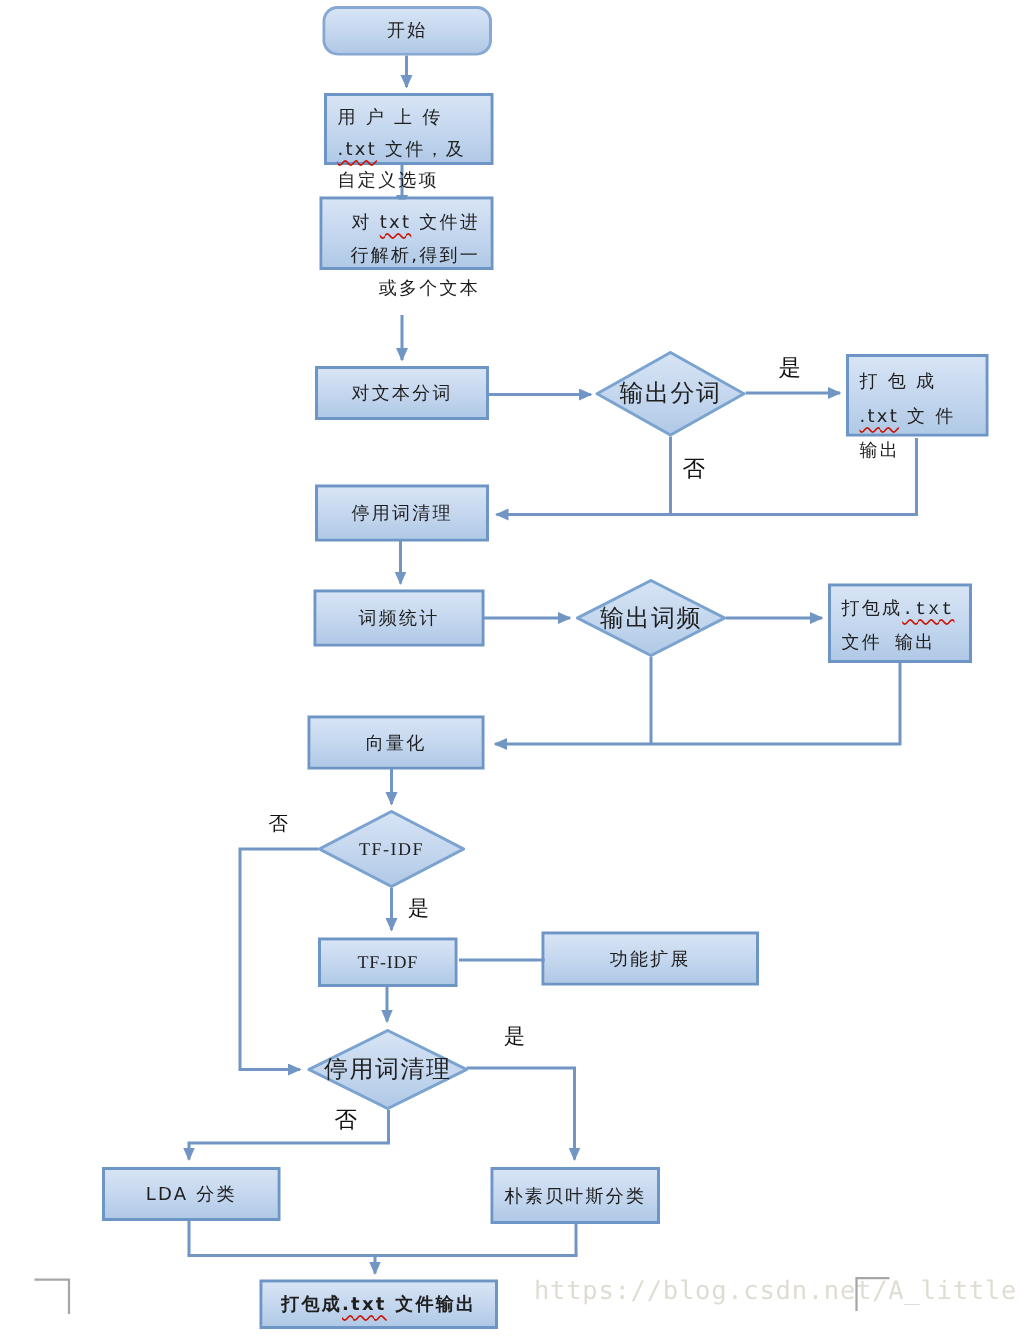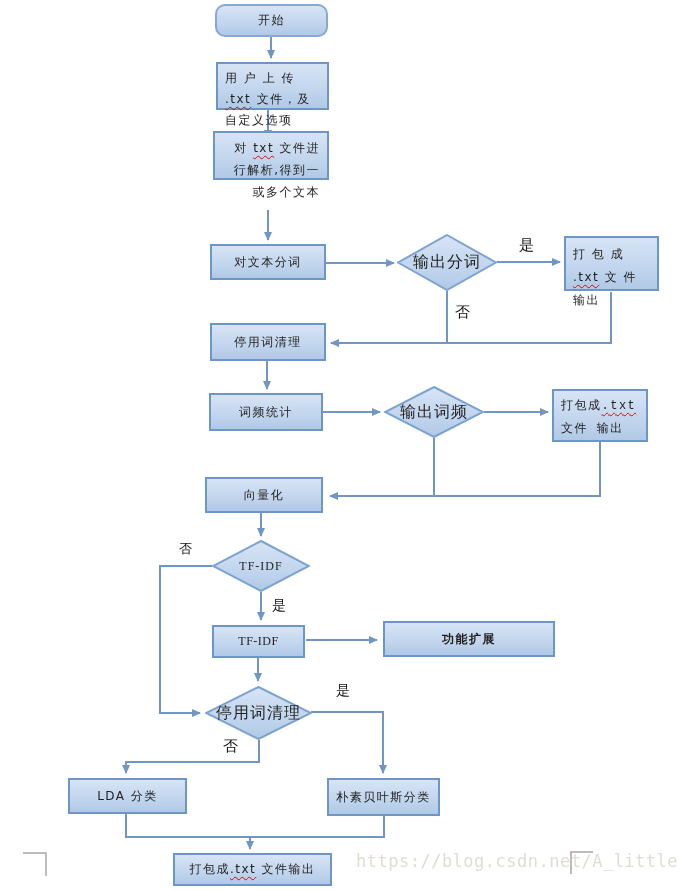--- a/index.html
+++ b/index.html
@@ -161,41 +161,41 @@
     <svg width="98" height="52" viewBox="0 0 98 52">
       <polygon points="49,1 97,26 49,51 1,26"></polygon>
     </svg>
     <span class="dlabel big latin">TF-IDF</span>
   </div>
 
   <div class="node center latin" style="left:212px;top:625px;width:93px;height:33px;">
     <span>TF-IDF</span>
   </div>
 
-  <div class="node center" style="left:383px;top:621px;width:172px;height:36px;font-weight:bold;">
+  <div class="node center" style="left:361px;top:621px;width:145px;height:36px;">
     <span>功能扩展</span>
   </div>
 
   <div class="diamond" style="left:205px;top:686px;width:107px;height:54px;">
     <svg width="107" height="54" viewBox="0 0 107 54">
       <polygon points="53.5,1 106,27 53.5,53 1,27"></polygon>
     </svg>
     <span class="dlabel">停用词清理</span>
   </div>
 
   <div class="node center" style="left:68px;top:778px;width:119px;height:36px;">
     <span>LDA 分类</span>
   </div>
 
   <div class="node center" style="left:327px;top:778px;width:113px;height:38px;">
     <span>朴素贝叶斯分类</span>
   </div>
 
   <div class="node center" style="left:173px;top:853px;width:159px;height:33px;">
-    <span style="white-space:nowrap;">
+    <span style="white-space:nowrap;font-weight:bold;">
       <span>打包成</span><span class="squiggle">.txt</span><span> 文件输出</span>
     </span>
   </div>
 
   <div class="edge-label" style="left:519px;top:236px;">是</div>
   <div class="edge-label" style="left:455px;top:303px;">否</div>
   <div class="edge-label" style="left:179px;top:540px;font-size:13px;">否</div>
   <div class="edge-label" style="left:272px;top:597px;font-size:14px;">是</div>
   <div class="edge-label" style="left:336px;top:682px;font-size:14px;">是</div>
   <div class="edge-label" style="left:223px;top:737px;">否</div>

